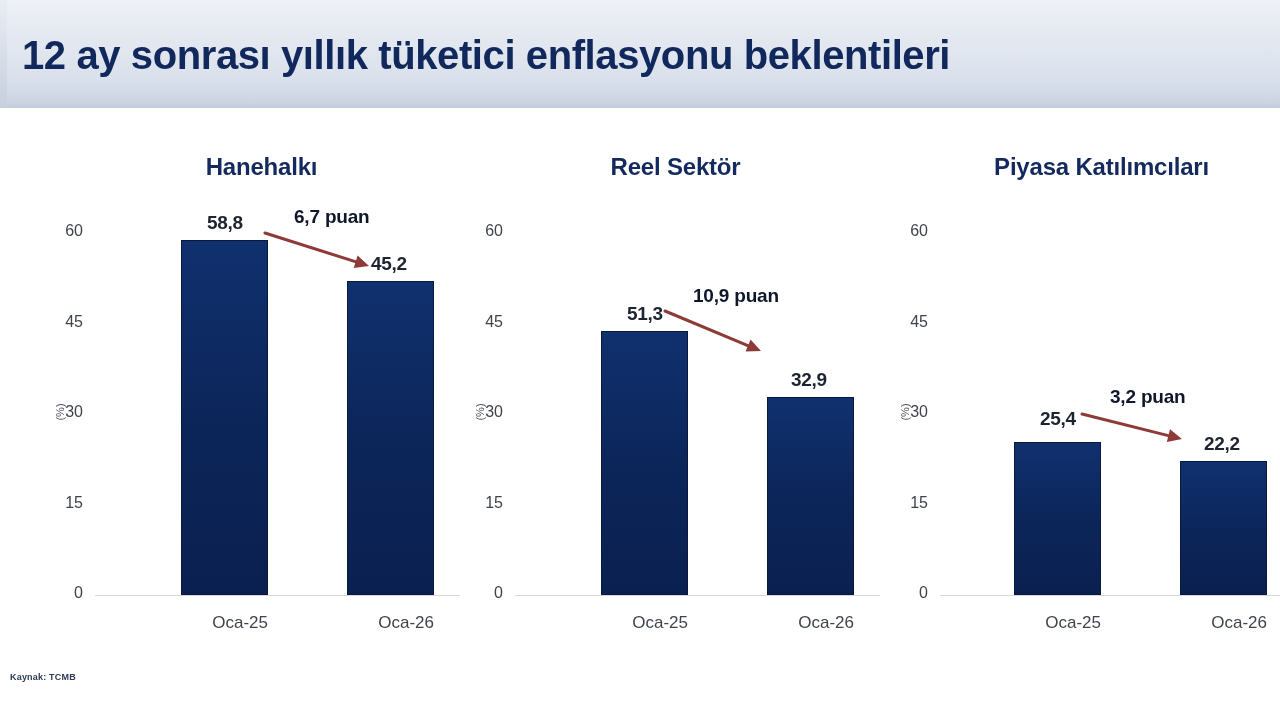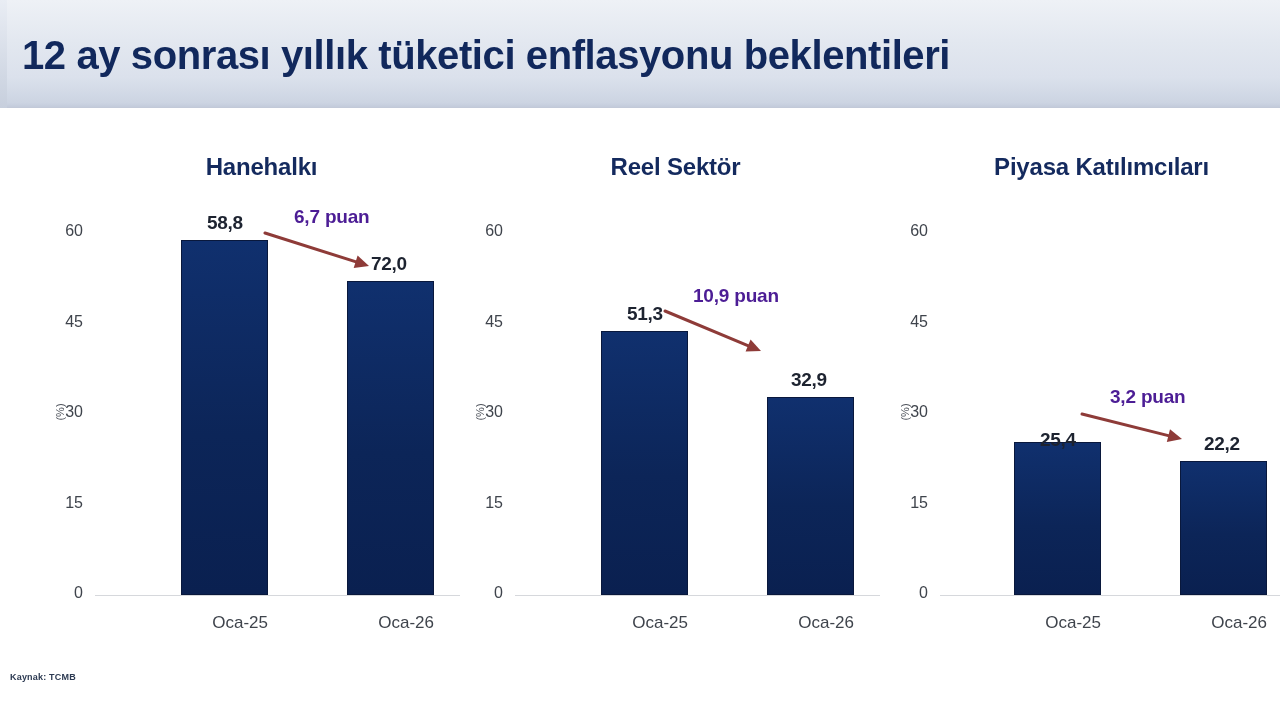--- a/index.html
+++ b/index.html
@@ -137,21 +137,21 @@
     font-size: 17px;
     color: #3f444c;
     text-align: right;
     white-space: nowrap;
   }
 
   .delta-label {
     position: absolute;
     font-size: 19px;
     font-weight: bold;
-    color: #4c1d95;
+    color: #0f172a;
     white-space: nowrap;
     letter-spacing: -0.2px;
   }
 
   .arrow-svg {
     position: absolute;
     overflow: visible;
     pointer-events: none;
   }
 
@@ -181,21 +181,21 @@
         <div class="ytick" style="left: 10px; top: 476px;">0</div>
         <div class="ytick" style="left: 10px; top: 385.5px;">15</div>
         <div class="ytick" style="left: 10px; top: 295px;">30</div>
         <div class="ytick" style="left: 10px; top: 204.5px;">45</div>
         <div class="ytick" style="left: 10px; top: 114px;">60</div>
         <div class="baseline" style="left: 66px; top: 487px; width: 365px;"></div>
         <div class="bar" style="left: 152px; top: 132.24px; width: 87px; height: 354.76px;"></div>
         <div class="bar-value" style="left: 178px; top: 104.24px;">58,8</div>
         <div class="xtick" style="left: 152px; width: 87px; top: 505px;">Oca-25</div>
         <div class="bar" style="left: 318px; top: 172.663px; width: 87px; height: 314.337px;"></div>
-        <div class="bar-value" style="left: 342px; top: 144.663px;">72,0</div>
+        <div class="bar-value" style="left: 342px; top: 144.663px;">45,2</div>
         <div class="xtick" style="left: 318px; width: 87px; top: 505px;">Oca-26</div>
         <div class="delta-label" style="left: 265px; top: 98px;">6,7 puan</div>
         <svg class="arrow-svg" width="132" height="61" viewBox="0 0 132 61" style="left: 222px; top: 111px;">
           <line x1="14" y1="14" x2="107.51517165770022" y2="43.67308331446257" stroke="#8e3b38" stroke-width="3" stroke-linecap="round"></line>
           <polygon points="118,47 102.68976770470998,48.96132278431132 106.6215783330724,36.570162016138866" fill="#8e3b38"></polygon>
         </svg>
       </div>
   </div>
 
   <div class="panel panel-2">
@@ -226,21 +226,21 @@
     <div class="panel-title">Piyasa Katılımcıları</div>
     <div class="plot">
         <div class="axis-unit" style="left: 22px; top: 298px;">(%)</div>
         <div class="ytick" style="left: 10px; top: 476px;">0</div>
         <div class="ytick" style="left: 10px; top: 385.5px;">15</div>
         <div class="ytick" style="left: 10px; top: 295px;">30</div>
         <div class="ytick" style="left: 10px; top: 204.5px;">45</div>
         <div class="ytick" style="left: 10px; top: 114px;">60</div>
         <div class="baseline" style="left: 66px; top: 487px; width: 353px;"></div>
         <div class="bar" style="left: 140px; top: 333.753px; width: 87px; height: 153.247px;"></div>
-        <div class="bar-value" style="left: 166px; top: 321px;">25,4</div>
+        <div class="bar-value" style="left: 166px; top: 300px;">25,4</div>
         <div class="xtick" style="left: 140px; width: 87px; top: 505px;">Oca-25</div>
         <div class="bar" style="left: 306px; top: 353.06px; width: 87px; height: 133.94px;"></div>
         <div class="bar-value" style="left: 330px; top: 325.06px;">22,2</div>
         <div class="xtick" style="left: 306px; width: 87px; top: 505px;">Oca-26</div>
         <div class="delta-label" style="left: 236px; top: 278px;">3,2 puan</div>
         <svg class="arrow-svg" width="128" height="53" viewBox="0 0 128 53" style="left: 194px; top: 292px;">
           <line x1="14" y1="14" x2="103.32843249840136" y2="36.33210812460034" stroke="#8e3b38" stroke-width="3" stroke-linecap="round"></line>
           <polygon points="114,39 98.84152343522919,41.91042750043599 101.99448656070152,29.298574998546677" fill="#8e3b38"></polygon>
         </svg>
       </div>

